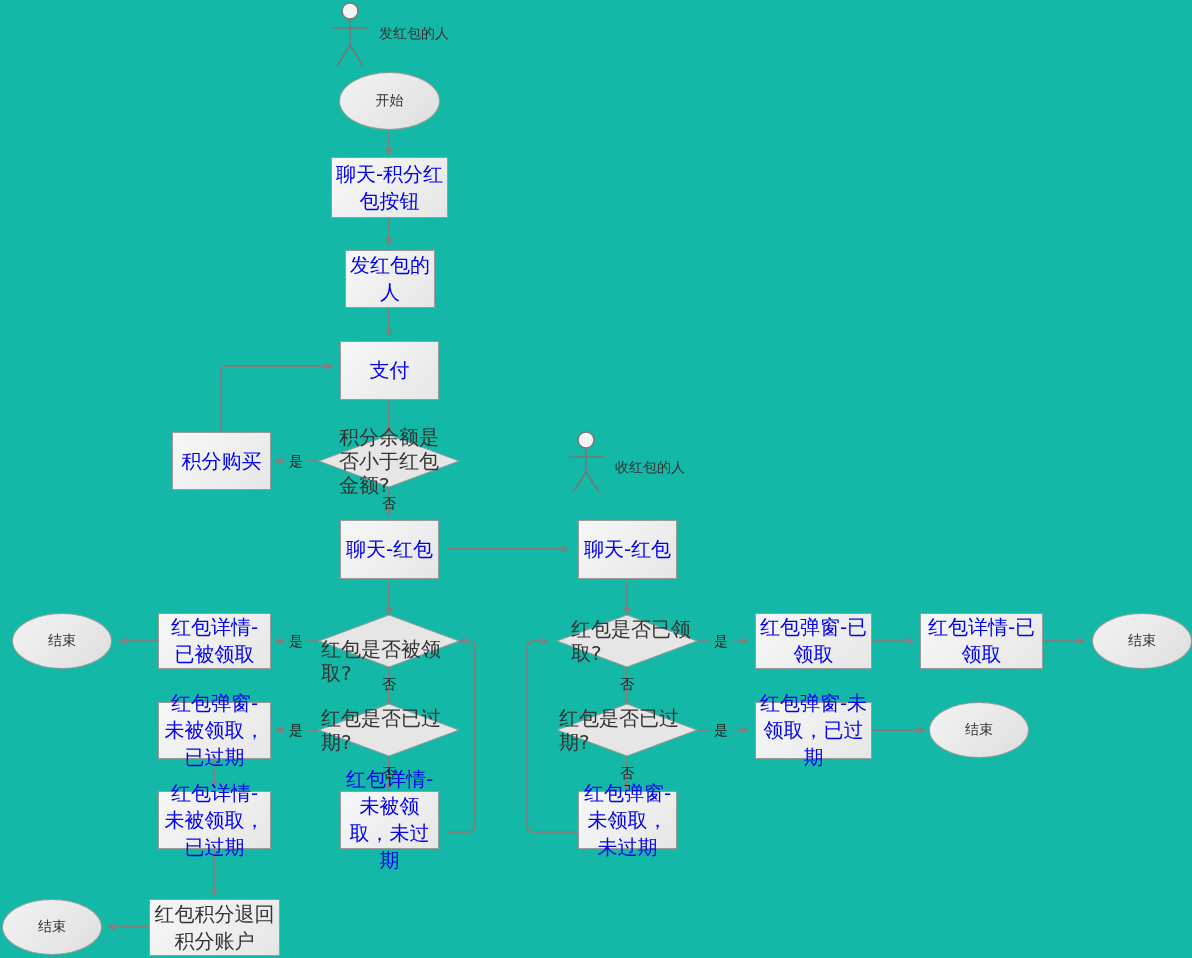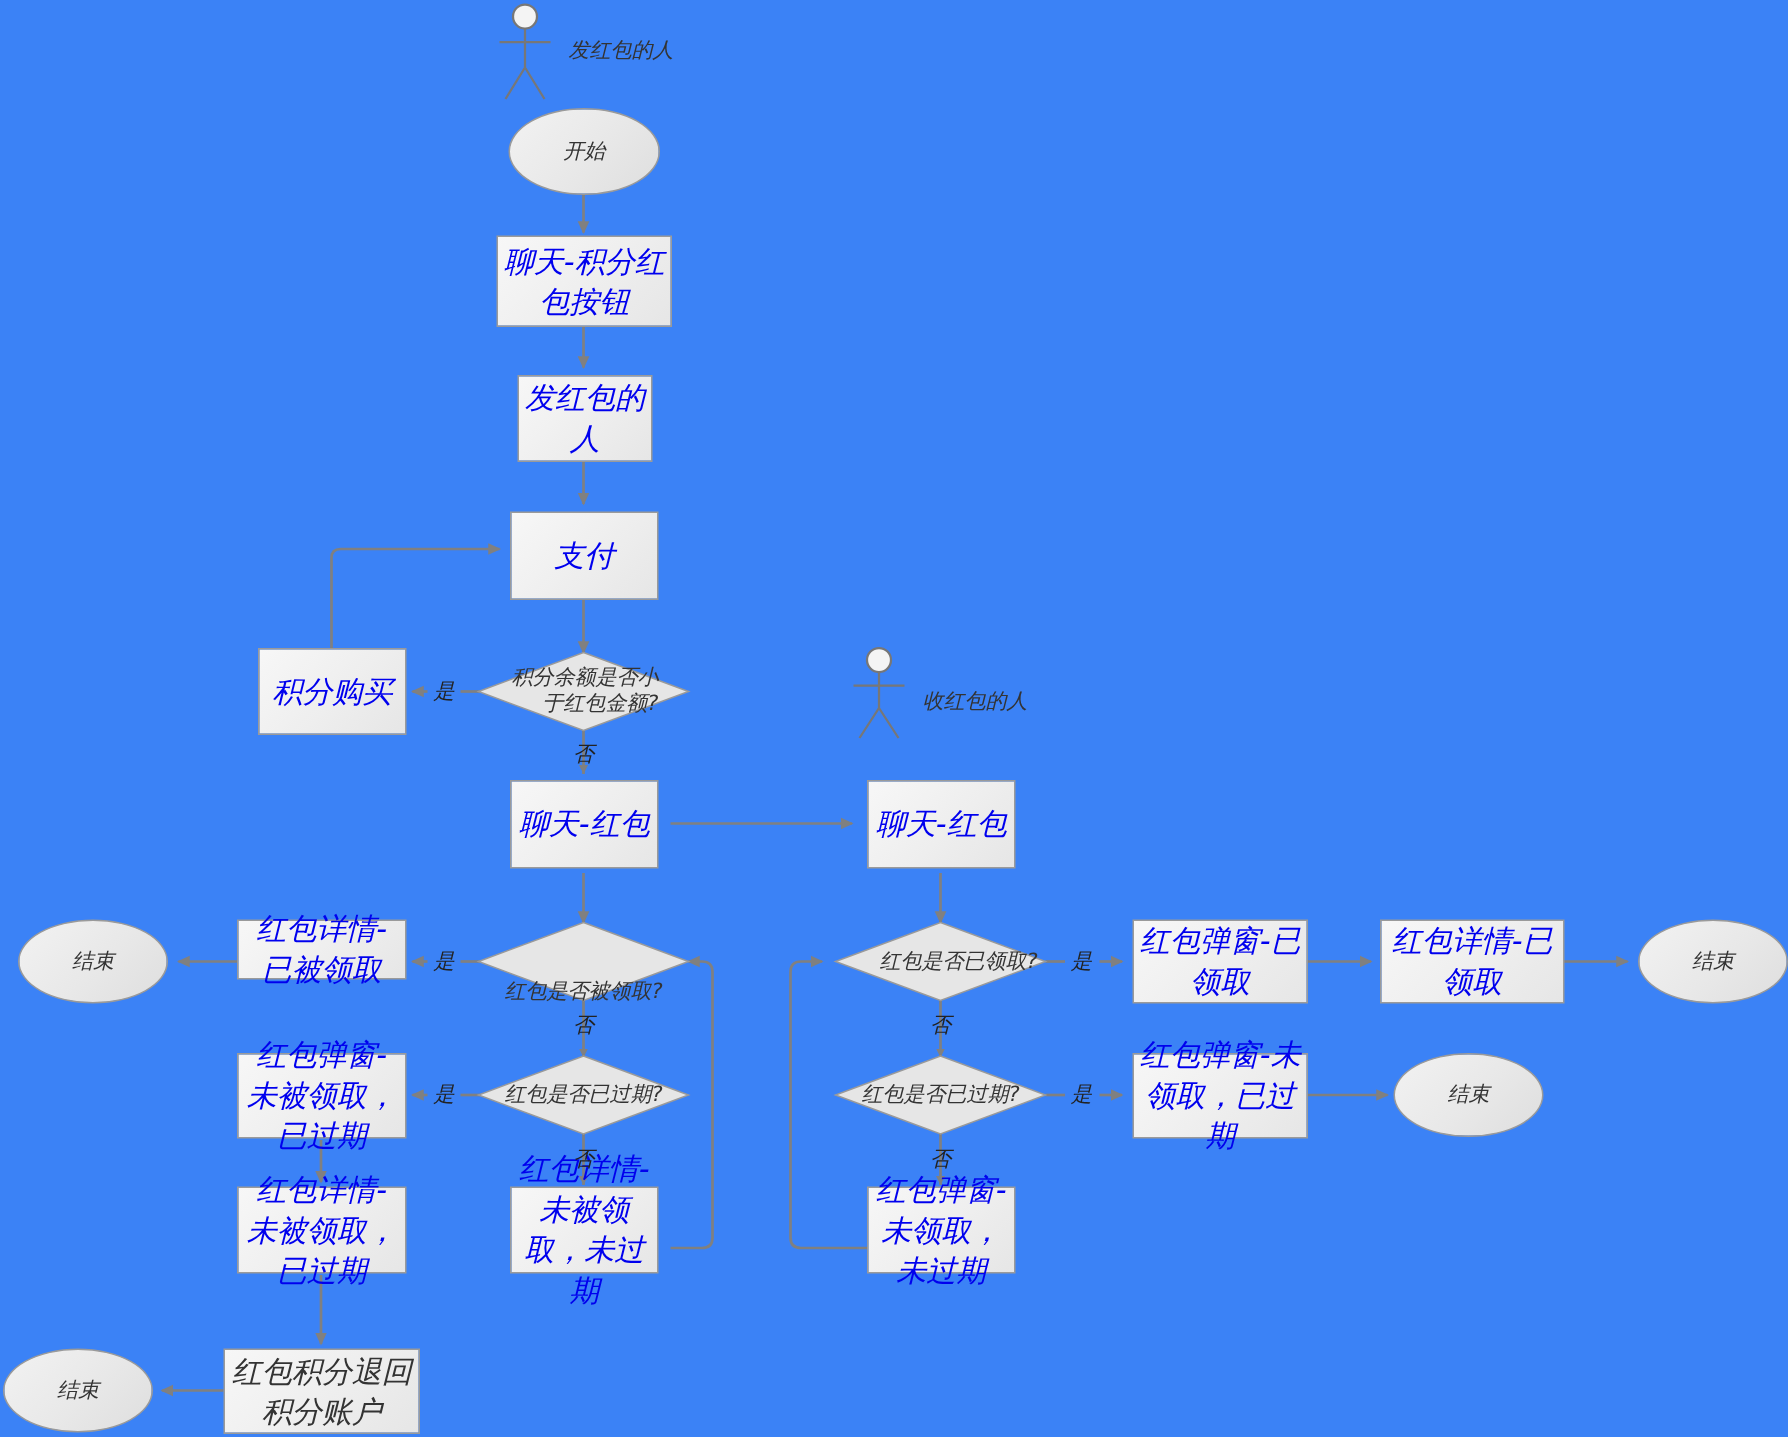--- a/index.html
+++ b/index.html
@@ -1,17 +1,17 @@
 <!DOCTYPE html>
 <html><head>
 <meta charset="utf-8">
 <style>
   html,body{margin:0;padding:0;background:#ffffff;}
   body{font-family:"DejaVu Sans","Liberation Sans",sans-serif;}
-  #canvas{position:relative;width:1192px;height:958px;background:#3b82f6;overflow:hidden;font-style:italic;}
+  #canvas{position:relative;width:1192px;height:958px;background:#14b8a6;overflow:hidden;}
   svg.edges{position:absolute;left:0;top:0;width:1192px;height:958px;pointer-events:none;}
 
   .node{position:absolute;box-sizing:border-box;display:flex;align-items:center;justify-content:center;text-align:center;}
   .proc{
     border:1px solid #9a9a9a;
     background:linear-gradient(135deg,#f7f7f7 0%,#eeeeee 55%,#e6e6e6 100%);
     color:#0000ee;
     font-size:20px;
     line-height:1.35;
     padding:2px 3px;
@@ -19,21 +19,21 @@
   .proc.dark{color:#333333;}
   .term{
     border:1px solid #9a9a9a;
     border-radius:50%;
     background:linear-gradient(135deg,#f2f2f2 0%,#e8e8e8 55%,#dedede 100%);
     color:#333333;
     font-size:14px;
   }
   .dia-label{
     position:absolute;display:flex;align-items:center;justify-content:center;
-    text-align:right;color:#333333;font-size:14px;line-height:1.2;
+    text-align:left;color:#333333;font-size:20px;line-height:1.2;
     box-sizing:border-box;pointer-events:none;
   }
   .edge-label{position:absolute;color:#222222;font-size:14px;line-height:1;white-space:nowrap;}
   .actor-label{position:absolute;color:#333333;font-size:14px;white-space:nowrap;}
 </style>
 </head>
 <body>
 
 <div id="canvas">
 
@@ -162,21 +162,21 @@
   </div>
 
   <div class="node proc" style="left:340px;top:520px;width:99px;height:59px;">
     <span>聊天-红包</span>
   </div>
 
   <div class="node proc" style="left:578px;top:520px;width:99px;height:59px;">
     <span>聊天-红包</span>
   </div>
 
-  <div class="node proc" style="left:158px;top:613px;width:113px;height:40px;">
+  <div class="node proc" style="left:158px;top:613px;width:113px;height:56px;">
     <span>红包详情-已被领取</span>
   </div>
 
   <div class="node proc" style="left:158px;top:702px;width:113px;height:57px;">
     <span>红包弹窗-未被领取，已过期</span>
   </div>
 
   <div class="node proc" style="left:158px;top:791px;width:113px;height:58px;">
     <span>红包详情-未被领取，已过期</span>
   </div>

